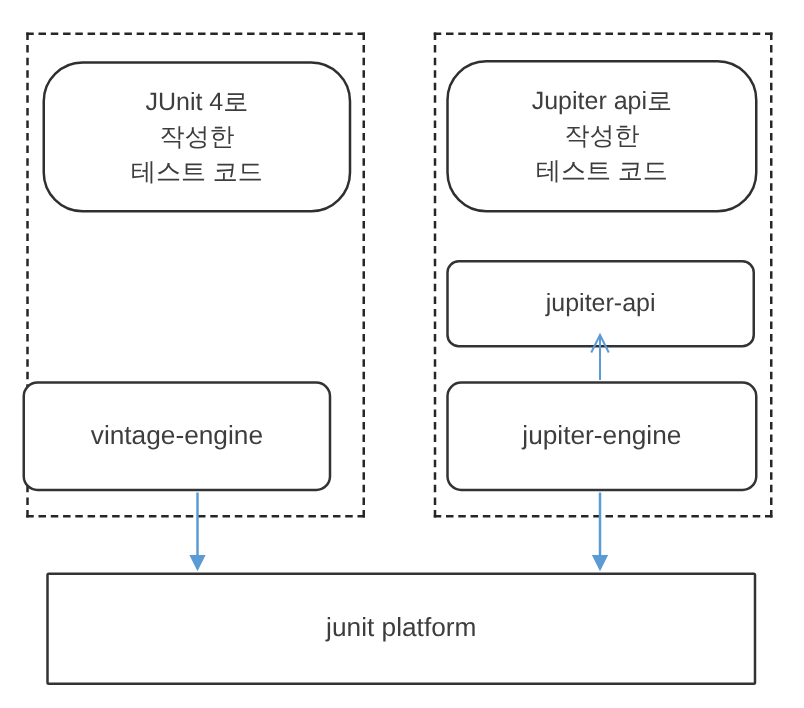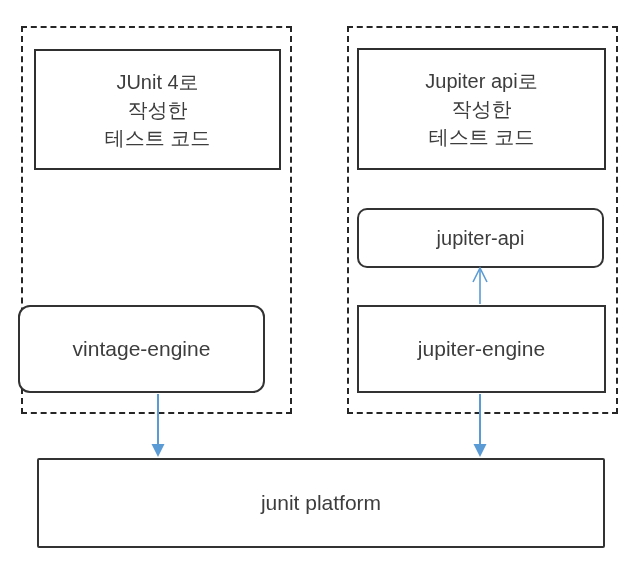--- a/index.html
+++ b/index.html
@@ -17,20 +17,21 @@
   }
   .box {
     position: absolute;
     box-sizing: border-box;
     display: flex;
     align-items: center;
     justify-content: center;
     text-align: center;
     color: #3d3d3d;
     background: #ffffff;
+    border-radius: 32px;
   }
   .group-frame {
     position: absolute;
     box-sizing: border-box;
     border: 2px dashed #262626;
     background: transparent;
   }
   .solid-rect {
     border: 2px solid #2f2f2f;
     font-size: 20px;
@@ -47,23 +48,23 @@
     top: 0;
     width: 643px;
     height: 566px;
     pointer-events: none;
   }
   
   #frame-left   { left: 21px;  top: 26px;  width: 271px; height: 388px; }
   #frame-right  { left: 347px; top: 26px;  width: 271px; height: 388px; }
   #node-junit4-tests   { left: 34px;  top: 49px;  width: 247px; height: 121px; }
   #node-jupiter-tests  { left: 357px; top: 48px;  width: 249px; height: 122px; }
-  #node-jupiter-api    { left: 357px; top: 208px; width: 247px; height: 60px;  border-radius: 10px; }
+  #node-jupiter-api    { left: 357px; top: 208px; width: 247px; height: 70px;  border-radius: 10px; }
   #node-vintage-engine { left: 18px;  top: 305px; width: 247px; height: 88px;  border-radius: 12px; font-size: 21px; }
-  #node-jupiter-engine { left: 357px; top: 305px; width: 249px; height: 88px;  border-radius: 0; font-size: 21px; }
+  #node-jupiter-engine { left: 357px; top: 305px; width: 249px; height: 88px;  border-radius: 12px; font-size: 21px; }
   #node-junit-platform { left: 37px;  top: 458px; width: 568px; height: 90px;  border-radius: 2px; font-size: 21px; }
 </style>
 </head>
 <body>
 
 <div class="canvas">
 
   <div class="group-frame" id="frame-left"></div>
   <div class="group-frame" id="frame-right"></div>
 

